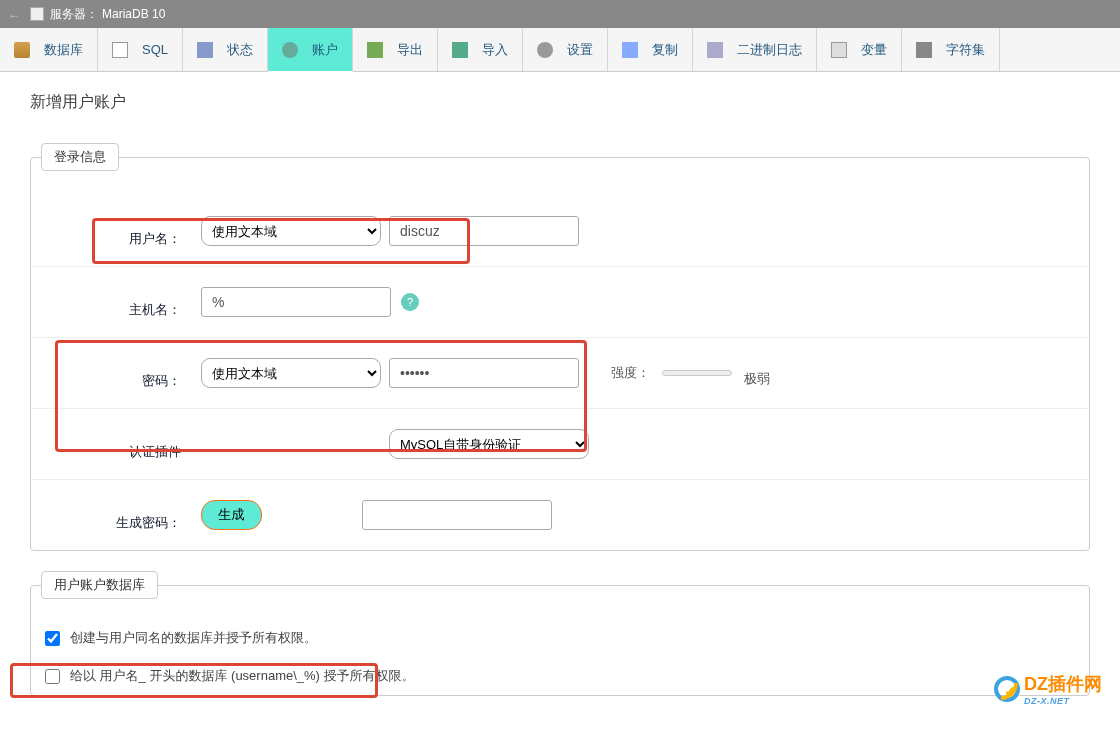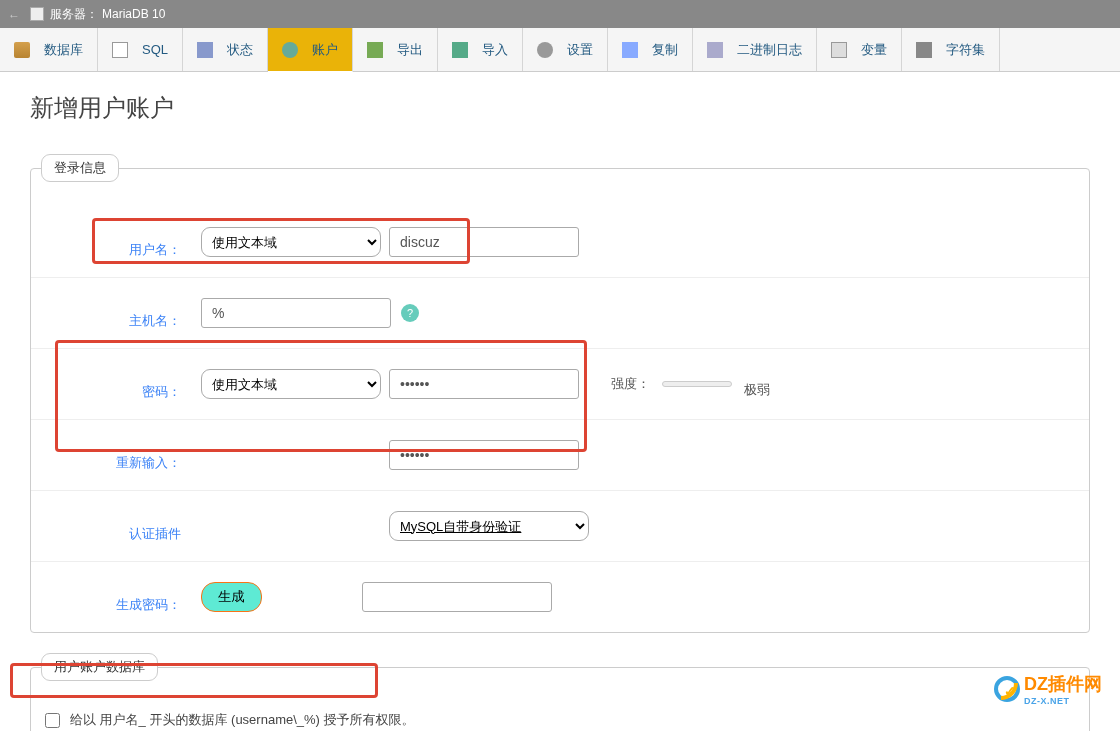--- a/index.html
+++ b/index.html
@@ -2,56 +2,56 @@
 <html><head>
 <meta charset="utf-8">
 <style>
 * { box-sizing: border-box; margin: 0; padding: 0; }
 body { font-family: "Microsoft YaHei", Arial, sans-serif; font-size: 13px; background: #fff; color: #444; width: 1120px; }
 .topbar { background: #888; color: #fff; height: 28px; display: flex; align-items: center; padding: 0 8px; font-size: 12px; }
 .back-arrow { color: #ccc; margin-right: 10px; }
 .server-icon { width: 14px; height: 14px; background: #eee; display: inline-block; margin-right: 6px; border: 1px solid #aaa; }
 .tabs { display: flex; background: #f5f5f5; border-bottom: 1px solid #ccc; height: 44px; align-items: stretch; }
 .tab { display: flex; align-items: center; padding: 0 14px; border-right: 1px solid #d5d5d5; cursor: pointer; color: #235a81; gap: 14px; }
-.tab.active { background: #eab308; border-bottom: 1px solid #fff; margin-bottom: -1px; }
+.tab.active { background: #5eead4; border-bottom: 1px solid #fff; margin-bottom: -1px; }
 .tab-icon { width: 16px; height: 16px; display: inline-block; }
 .icon-db { background: linear-gradient(#d4a04d,#b88432); border-radius: 2px; }
 .icon-sql { background: #fff; border: 1px solid #999; }
 .icon-status { background: #89c; }
 .icon-user { background: #6a9; border-radius: 50%; }
 .icon-export { background: #7a5; }
 .icon-import { background: #5a8; }
 .icon-settings { background: #999; border-radius: 50%; }
 .icon-binlog { background: #aac; }
 .icon-repl { background: #8af; }
 .icon-vars { background: #ddd; border: 1px solid #999; }
 .icon-charset { background: #888; }
 .content { padding: 20px 30px; }
-h2 { font-size: 24px; font-weight: normal; color: #444; margin-bottom: 30px; }
+h2 { font-size: 16px; font-weight: normal; color: #444; margin-bottom: 30px; }
 fieldset { border: 1px solid #ccc; border-radius: 4px; margin-bottom: 20px; padding: 0; background: #fff; position: relative; }
-legend { padding: 4px 12px; background: #fff; border: 1px solid #ccc; border-radius: 9px; margin-left: 10px; color: #333; font-size: 13px; }
+legend { padding: 4px 12px; background: #fff; border: 1px solid #ccc; border-radius: 4px; margin-left: 10px; color: #333; font-size: 13px; }
 .form-rows { padding-top: 25px; }
 .form-row { display: flex; align-items: center; padding: 18px 20px; border-top: 1px solid #eee; }
 .form-row:first-child { border-top: none; }
-.form-label { width: 150px; text-align: right; padding-right: 20px; color: #3b82f6; margin-top: 16px; }
+.form-label { width: 150px; text-align: right; padding-right: 20px; color: #0f172a; margin-top: 16px; }
 .form-select { height: 30px; padding: 2px 6px; border: 1px solid #aaa; border-radius: 9px; margin-right: 8px; width: 180px; font-size: 13px; background: #fff; }
 .form-input { height: 30px; padding: 4px 10px; border: 1px solid #aaa; border-radius: 3px; width: 190px; font-size: 14px; color: #555; }
 .help-icon { width: 18px; height: 18px; border-radius: 50%; background: #6cb; display: inline-block; margin-left: 10px; color: #fff; text-align: center; line-height: 18px; font-size: 11px; }
 .strength-label { margin-left: 32px; color: #555; }
 .strength-bar { display: inline-block; width: 70px; height: 6px; background: #eee; border: 1px solid #ccc; border-radius: 3px; margin: 0 12px; }
 .strength-text { color: #555; margin-top: 12px; }
 .gen-btn { padding: 5px 16px; border: 1px solid #f97316; border-radius: 14px; background: #5eead4; cursor: pointer; }
 .hl-red { position: absolute; border: 3px solid #d43; border-radius: 4px; pointer-events: none; }
 .hl1 { left: 92px; top: 218px; width: 378px; height: 46px; }
 .hl2 { left: 55px; top: 340px; width: 532px; height: 112px; }
 .hl3 { left: 10px; top: 663px; width: 368px; height: 35px; }
 .checkbox-row { padding: 10px 14px; display: flex; align-items: center; gap: 10px; }
 .checkbox-row input { width: 15px; height: 15px; }
 .watermark { position: absolute; right: 18px; top: 672px; font-size: 18px; color: #ff8a00; font-weight: bold; display: flex; align-items: center; gap: 4px; }
-.watermark-sub { font-size: 9px; color: #4aa4e8; display: block; letter-spacing: 0.5px; }
+.watermark-sub { font-size: 9px; color: #4aa4e8; display: block; letter-spacing: 0.5px; font-style: italic; }
 .wm-circle { width: 26px; height: 26px; border-radius: 50%; border: 4px solid #3aa4e0; position: relative; }
 .wm-circle::after { content: ""; position: absolute; right: -2px; bottom: -2px; width: 13px; height: 13px; border-bottom: 4px solid #ffb400; border-right: 4px solid #ffb400; border-radius: 0 0 20px 0; transform: rotate(0deg); }
 .wm-check { position: absolute; left: 6px; top: 3px; color: #ffb400; font-size: 14px; font-weight: bold; }
 </style>
 </head>
 <body>
 
 <div class="topbar">
   <span class="back-arrow">←</span>
   <span class="server-icon"></span>
@@ -124,41 +124,40 @@
       </div>
       <div class="form-row">
         <label class="form-label">密码：</label>
         <select class="form-select"><option>使用文本域</option></select>
         <input class="form-input" type="password" value="••••••" style="">
         <span class="strength-label">强度：</span>
         <span class="strength-bar"></span>
         <span class="strength-text">极弱</span>
       </div>
       <div class="form-row">
-        <label class="form-label">重新输入：</label>
-        <span style="width:188px;"></span>
-        <input class="form-input" type="password" value="••••••" style="">
-      </div>
-      <div class="form-row">
         <label class="form-label">认证插件</label>
         <span style="width:188px;"></span>
         <select class="form-select" style="width:200px;text-decoration:underline;"><option>MySQL自带身份验证</option></select>
       </div>
       <div class="form-row">
         <label class="form-label">生成密码：</label>
         <button class="gen-btn">生成</button>
         <span style="width:100px;"></span>
         <input class="form-input" style="">
       </div>
     </div>
   </fieldset>
 
   <fieldset>
     <legend>用户账户数据库</legend>
     <div style="padding-top:20px;">
+      <div class="checkbox-row">
+        <input type="checkbox" checked="" style="">
+        <label>创建与用户同名的数据库并授予所有权限。</label>
+      </div>
       <div class="checkbox-row">
         <input type="checkbox" style="">
         <label>给以 用户名_ 开头的数据库 (username\_%) 授予所有权限。</label>
       </div>
     </div>
   </fieldset>
 </div>
 
 <div class="hl-red hl1"></div>
 <div class="hl-red hl2"></div>

